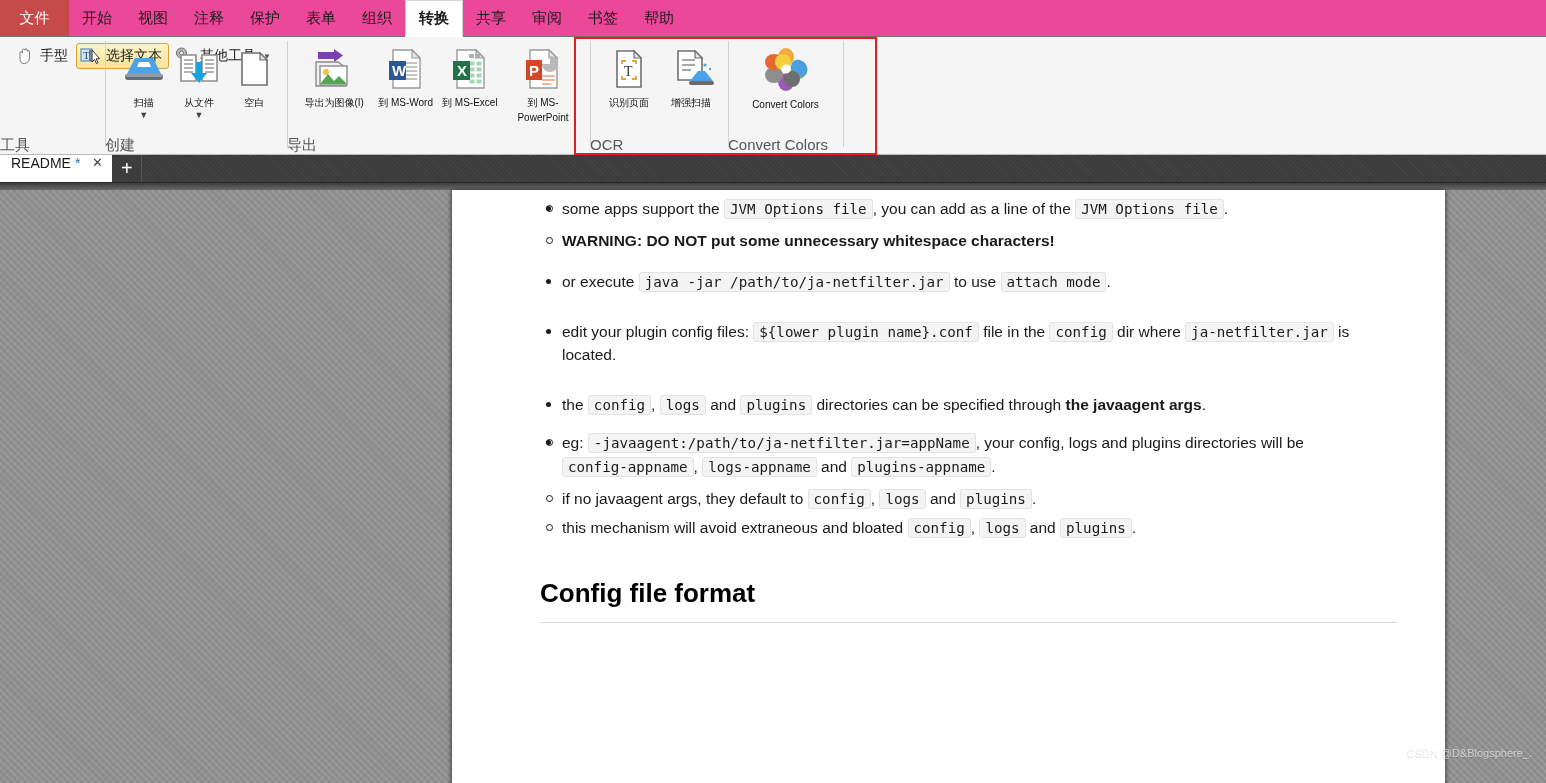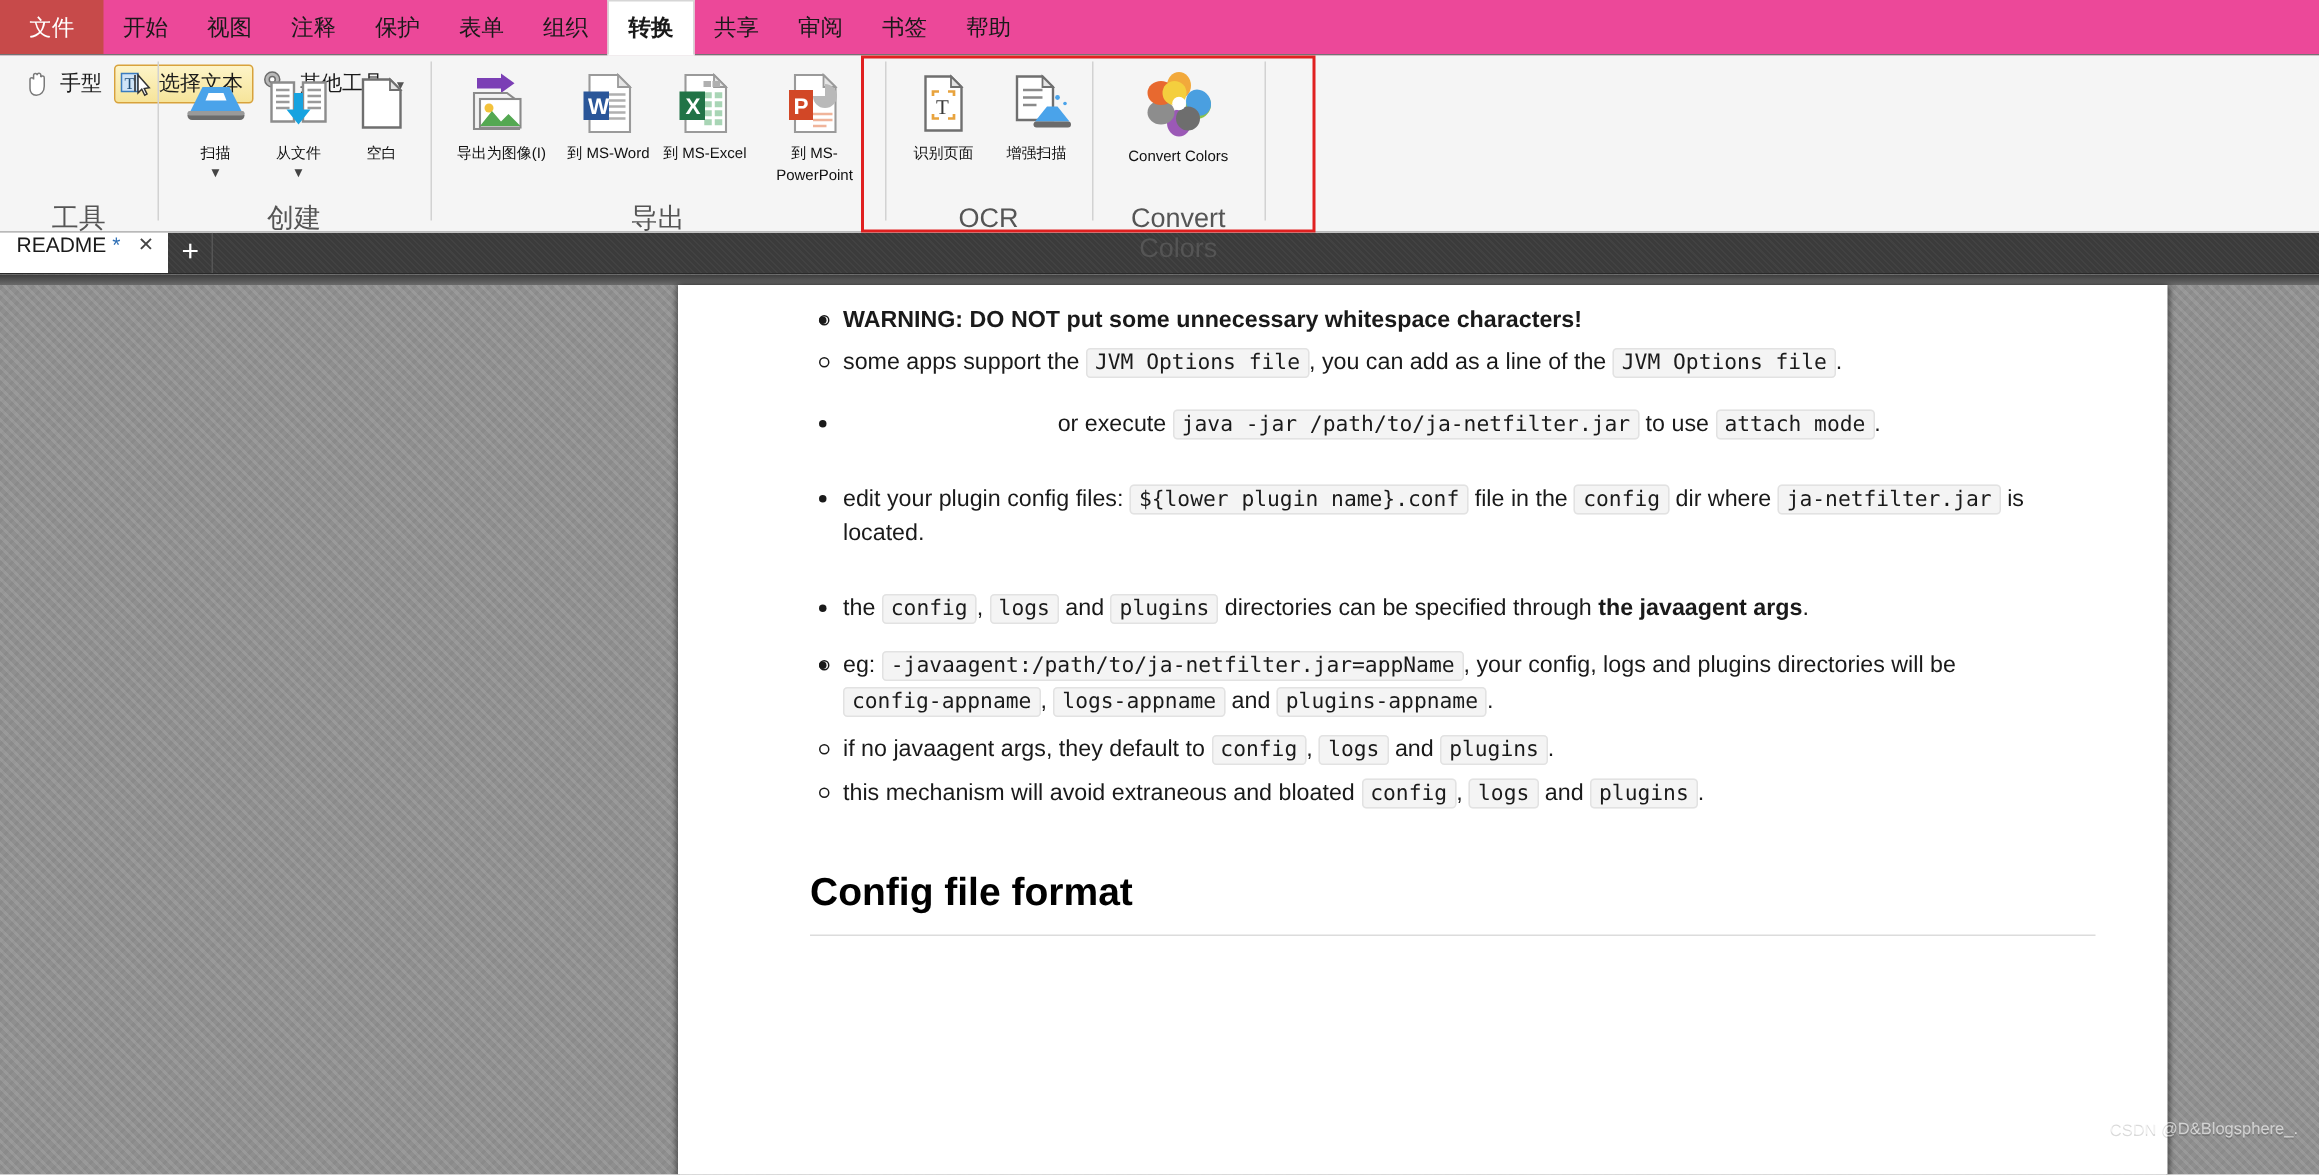--- a/index.html
+++ b/index.html
@@ -66,22 +66,22 @@
     background: #d2d2d2;
   }
   .rgroup-body {
     flex: 1;
     display: flex;
     align-items: flex-start;
     padding: 6px 6px 0 6px;
   }
   .rgroup-title {
     height: 20px;
-    text-align: center;
-    font-size: 18px;
+    text-align: left;
+    font-size: 15px;
     color: #555;
     line-height: 20px;
   }
 
   
   .tools-col { display: flex; flex-direction: row; gap: 1px; padding-left: 4px; }
   .tool-row {
     display: flex; align-items: center; gap: 4px;
     padding: 2px 6px 2px 3px;
     font-size: 14px; color: #1a1a1a;
@@ -520,25 +520,25 @@
 
 <div id="viewport">
   <div id="vp-topshadow"></div>
 
   <div id="page">
     <div id="page-inner">
 
       <ul class="md">
         <li style="list-style:none;padding-left:0;margin-bottom:12px;">
           <ul class="sub">
+            <li id="blk0"><span>some apps support the </span><code>JVM Options file</code><span>, you can add as a line of the </span><code>JVM Options file</code><span>.</span></li>
             <li id="blk1" style="margin-top:8px;"><b>WARNING: DO NOT put some unnecessary whitespace characters!</b></li>
-            <li id="blk0"><span>some apps support the </span><code>JVM Options file</code><span>, you can add as a line of the </span><code>JVM Options file</code><span>.</span></li>
           </ul>
         </li>
-        <li id="blk2" style="margin-top:18px;text-align:center;"><span>or execute </span><code>java -jar /path/to/ja-netfilter.jar</code><span> to use </span><code>attach mode</code><span>.</span></li>
+        <li id="blk2" style="margin-top:18px;"><span>or execute </span><code>java -jar /path/to/ja-netfilter.jar</code><span> to use </span><code>attach mode</code><span>.</span></li>
         <li id="blk3" style="margin-top:26px;"><span>edit your plugin config files: </span><code>${lower plugin name}.conf</code><span> file in the </span><code>config</code><span> dir where </span><code>ja-netfilter.jar</code><span> is located.</span></li>
         <li id="blk4" style="margin-top:26px;"><span>the </span><code>config</code><span>, </span><code>logs</code><span> and </span><code>plugins</code><span> directories can be specified through </span><b>the javaagent args</b><span>.</span></li>
         <li style="list-style:none;padding-left:0;margin-bottom:0;">
           <ul class="sub" style="margin-top:14px;">
             <li id="blk5"><span>eg: </span><code>-javaagent:/path/to/ja-netfilter.jar=appName</code><span>, your config, logs and plugins directories will be </span><code>config-appname</code><span>, </span><code>logs-appname</code><span> and </span><code>plugins-appname</code><span>.</span></li>
             <li id="blk6" style="margin-top:8px;"><span>if no javaagent args, they default to </span><code>config</code><span>, </span><code>logs</code><span> and </span><code>plugins</code><span>.</span></li>
             <li id="blk7" style="margin-top:6px;"><span>this mechanism will avoid extraneous and bloated </span><code>config</code><span>, </span><code>logs</code><span> and </span><code>plugins</code><span>.</span></li>
           </ul>
         </li>
       </ul>

